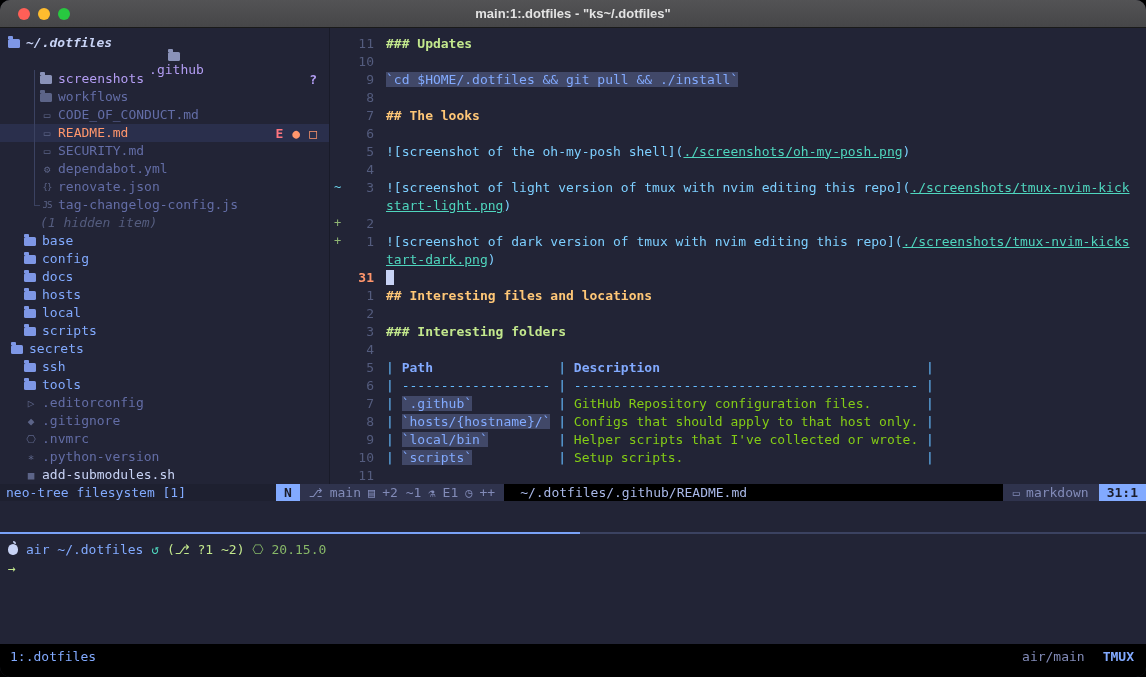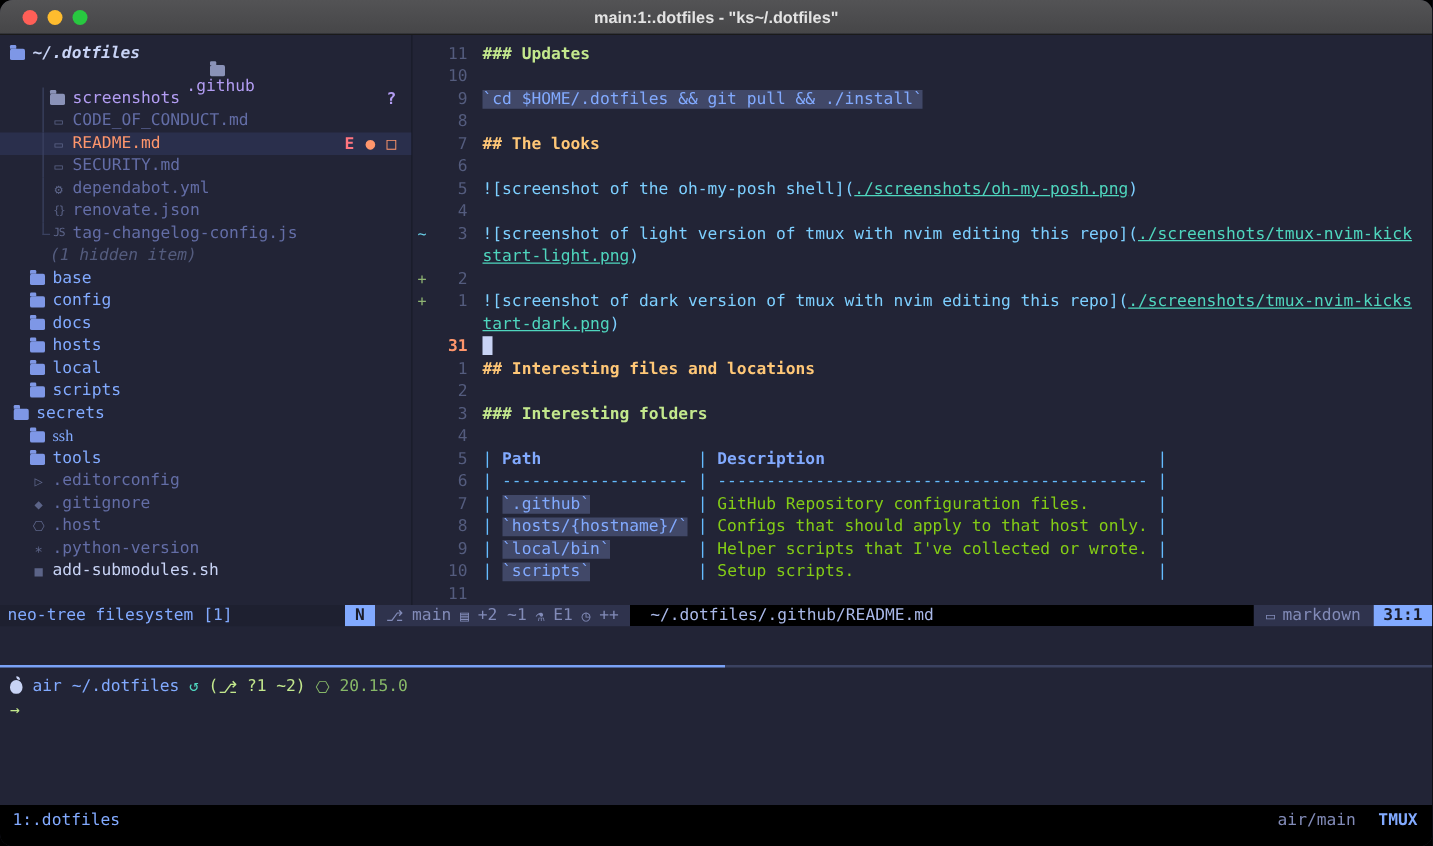--- a/index.html
+++ b/index.html
@@ -90,39 +90,40 @@
     </div>
     <span class="title">main:1:.dotfiles - "ks~/.dotfiles"</span>
   </div>
 
   <div class="panes">
     <div class="sidebar">
       <div>
           <div class="trow" style="padding-left: 8px;"><span class="fi fi-blue"></span><span class="tl t-root">~/.dotfiles</span></div>
           <div class="trow" style="padding-left: 24px; flex-direction: column;"><span class="fi fi-slate"></span><span class="tl t-purple">.github</span></div>
           <div class="trow" style="padding-left: 40px;"><span class="guide"></span><span class="fi fi-slate"></span><span class="tl t-purple">screenshots</span><span class="marks"><span class="mk-purple">?</span></span></div>
+          <div class="trow" style="padding-left: 40px;"><span class="guide"></span><span class="fi fi-gray"></span><span class="tl t-dim">workflows</span></div>
           <div class="trow" style="padding-left: 40px;"><span class="guide"></span><span class="gi gi-md">▭</span><span class="tl t-dim">CODE_OF_CONDUCT.md</span></div>
           <div class="trow sel" style="padding-left: 40px;"><span class="guide"></span><span class="gi gi-md">▭</span><span class="tl t-orange">README.md</span><span class="marks"><span class="mk-red">E</span><span class="mk-orange">●</span><span class="mk-orange">□</span></span></div>
           <div class="trow" style="padding-left: 40px;"><span class="guide"></span><span class="gi gi-md">▭</span><span class="tl t-dim">SECURITY.md</span></div>
           <div class="trow" style="padding-left: 40px;"><span class="guide"></span><span class="gi gi-gear">⚙</span><span class="tl t-dim">dependabot.yml</span></div>
           <div class="trow" style="padding-left: 40px;"><span class="guide"></span><span class="gi gi-json">{}</span><span class="tl t-dim">renovate.json</span></div>
           <div class="trow" style="padding-left: 40px;"><span class="guide last"></span><span class="gi gi-js">JS</span><span class="tl t-dim">tag-changelog-config.js</span></div>
           <div class="trow" style="padding-left: 40px;"><span class="tl t-hidden-note">(1 hidden item)</span></div>
           <div class="trow" style="padding-left: 24px;"><span class="fi fi-blue"></span><span class="tl t-dir">base</span></div>
           <div class="trow" style="padding-left: 24px;"><span class="fi fi-blue"></span><span class="tl t-dir">config</span></div>
           <div class="trow" style="padding-left: 24px;"><span class="fi fi-blue"></span><span class="tl t-dir">docs</span></div>
           <div class="trow" style="padding-left: 24px;"><span class="fi fi-blue"></span><span class="tl t-dir">hosts</span></div>
           <div class="trow" style="padding-left: 24px;"><span class="fi fi-blue"></span><span class="tl t-dir">local</span></div>
           <div class="trow" style="padding-left: 24px;"><span class="fi fi-blue"></span><span class="tl t-dir">scripts</span></div>
           <div class="trow" style="padding-left: 11px;"><span class="fi fi-blue"></span><span class="tl t-dir">secrets</span></div>
-          <div class="trow" style="padding-left: 24px; font-family: Liberation Serif, serif;"><span class="fi fi-blue"></span><span class="tl t-dir">ssh</span></div>
+          <div class="trow" style="padding-left: 24px;"><span class="fi fi-blue"></span><span class="tl t-dir">ssh</span></div>
           <div class="trow" style="padding-left: 24px;"><span class="fi fi-blue"></span><span class="tl t-dir">tools</span></div>
           <div class="trow" style="padding-left: 24px;"><span class="gi gi-tri">▷</span><span class="tl t-dim">.editorconfig</span></div>
           <div class="trow" style="padding-left: 24px;"><span class="gi gi-diamond">◆</span><span class="tl t-dim">.gitignore</span></div>
-          <div class="trow" style="padding-left: 24px;"><span class="gi gi-hex">⎔</span><span class="tl t-dim">.host</span></div>
+          <div class="trow" style="padding-left: 24px;"><span class="gi gi-hex">⎔</span><span class="tl t-dim">.nvmrc</span></div>
           <div class="trow" style="padding-left: 24px;"><span class="gi gi-star">∗</span><span class="tl t-dim">.python-version</span></div>
           <div class="trow" style="padding-left: 24px;"><span class="gi gi-sq">■</span><span class="tl t-fg">add-submodules.sh</span></div>
         </div>
     </div>
     <div class="editor">
       <div>
           <div class="eline">
             <span class="sign"> </span>
             <span class="num">11</span>
             <span class="ltext"><span class="sg-h3">### Updates</span></span>

